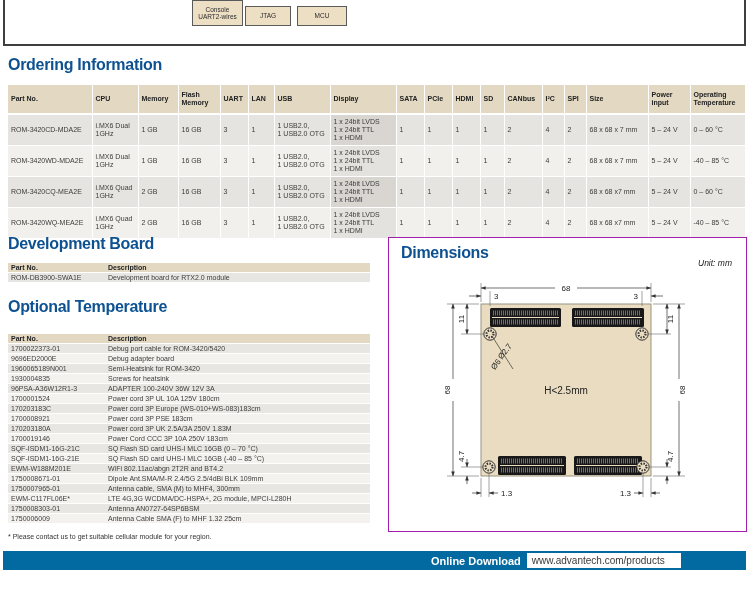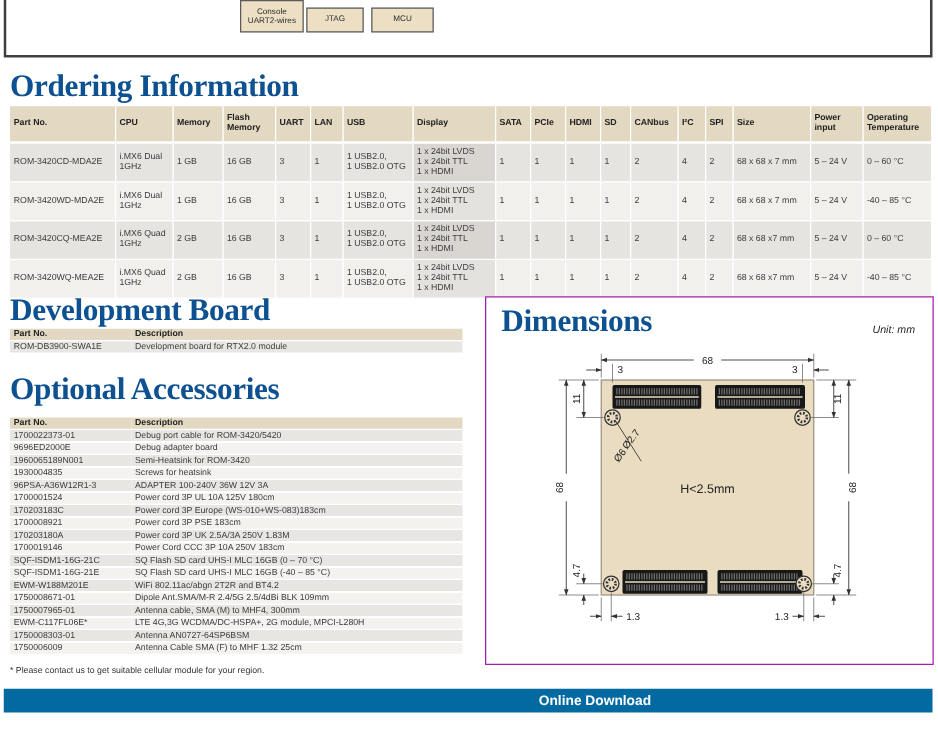--- a/index.html
+++ b/index.html
@@ -6,21 +6,21 @@
   #page{position:relative;width:750px;height:591px;background:#fff;overflow:hidden;
         font-family:"Liberation Sans",sans-serif;color:#3c3c3c;}
   .abs{position:absolute;}
 
   
   .top-frame{left:3px;top:-4px;width:739px;height:46px;border:2px solid #3f3f3f;background:#fff;}
   .diag-box{position:absolute;background:#ecdfc4;border:1px solid #5a5a5a;display:flex;
             align-items:center;justify-content:center;text-align:center;
             font-size:6.5px;line-height:7.5px;color:#2c2c2c;white-space:pre-line;}
 
-  .sec-title{font-size:25px;font-weight:bold;color:#0d5191;letter-spacing:-0.3px;white-space:nowrap;font-family:Liberation Serif, serif;}
+  .sec-title{font-size:16px;font-weight:bold;color:#0d5191;letter-spacing:-0.3px;white-space:nowrap;}
 
   table{border-collapse:collapse;table-layout:fixed;}
   
   .ord{width:737px;font-size:7px;}
   .ord th{background:#e3d9c2;font-weight:bold;color:#222;text-align:left;vertical-align:middle;
           height:26px;padding:1px 2px 1px 3px;border-right:1px solid #fff;border-bottom:2px solid #fff;line-height:8px;}
   .ord td{height:28px;padding:1px 2px 1px 3px;border-right:1px solid #fff;border-bottom:1px solid #fff;
           vertical-align:middle;white-space:pre-line;line-height:8px;}
   .ord tr.odd  td{background:#e6e4e0;}
   .ord tr.even td{background:#f2f0ed;}
@@ -224,21 +224,21 @@
         <th>Description</th>
       </tr>
       <tr class="odd">
         <td>ROM-DB3900-SWA1E</td>
         <td>Development board for RTX2.0 module</td>
       </tr>
     </tbody>
       </table>
   </div>
 
-  <div class="abs sec-title" style="left:8px;top:298px;">Optional Accessories</div>
+  <div class="abs sec-title" style="left:8px;top:298px;">Optional Temperature</div>
   <div class="abs" style="left:8px;top:334px;">
     <table class="small-tbl">
       <colgroup>
           <col style="width:97px">
           <col style="width:265px">
         </colgroup>
       <tbody>
           <tr>
         <th>Part No.</th>
         <th>Description</th>
@@ -429,15 +429,16 @@
       <text x="112" y="258" text-anchor="start">1.3</text>
       <text x="242" y="258" text-anchor="end">1.3</text>
       <text transform="translate(118,115) rotate(-52)" text-anchor="middle">Ø2.7</text>
       <text transform="translate(109,128) rotate(-52)" text-anchor="middle">Ø6</text>
       <text x="177" y="156" text-anchor="middle" style="font-size:10px;">H&lt;2.5mm</text>
     </svg>
   </div>
 
   <div class="abs bar">
     <span class="bar-label">Online Download</span>
+    <span class="bar-url">www.advantech.com/products</span>
   </div>
 
 </div>
 
 </body></html>

